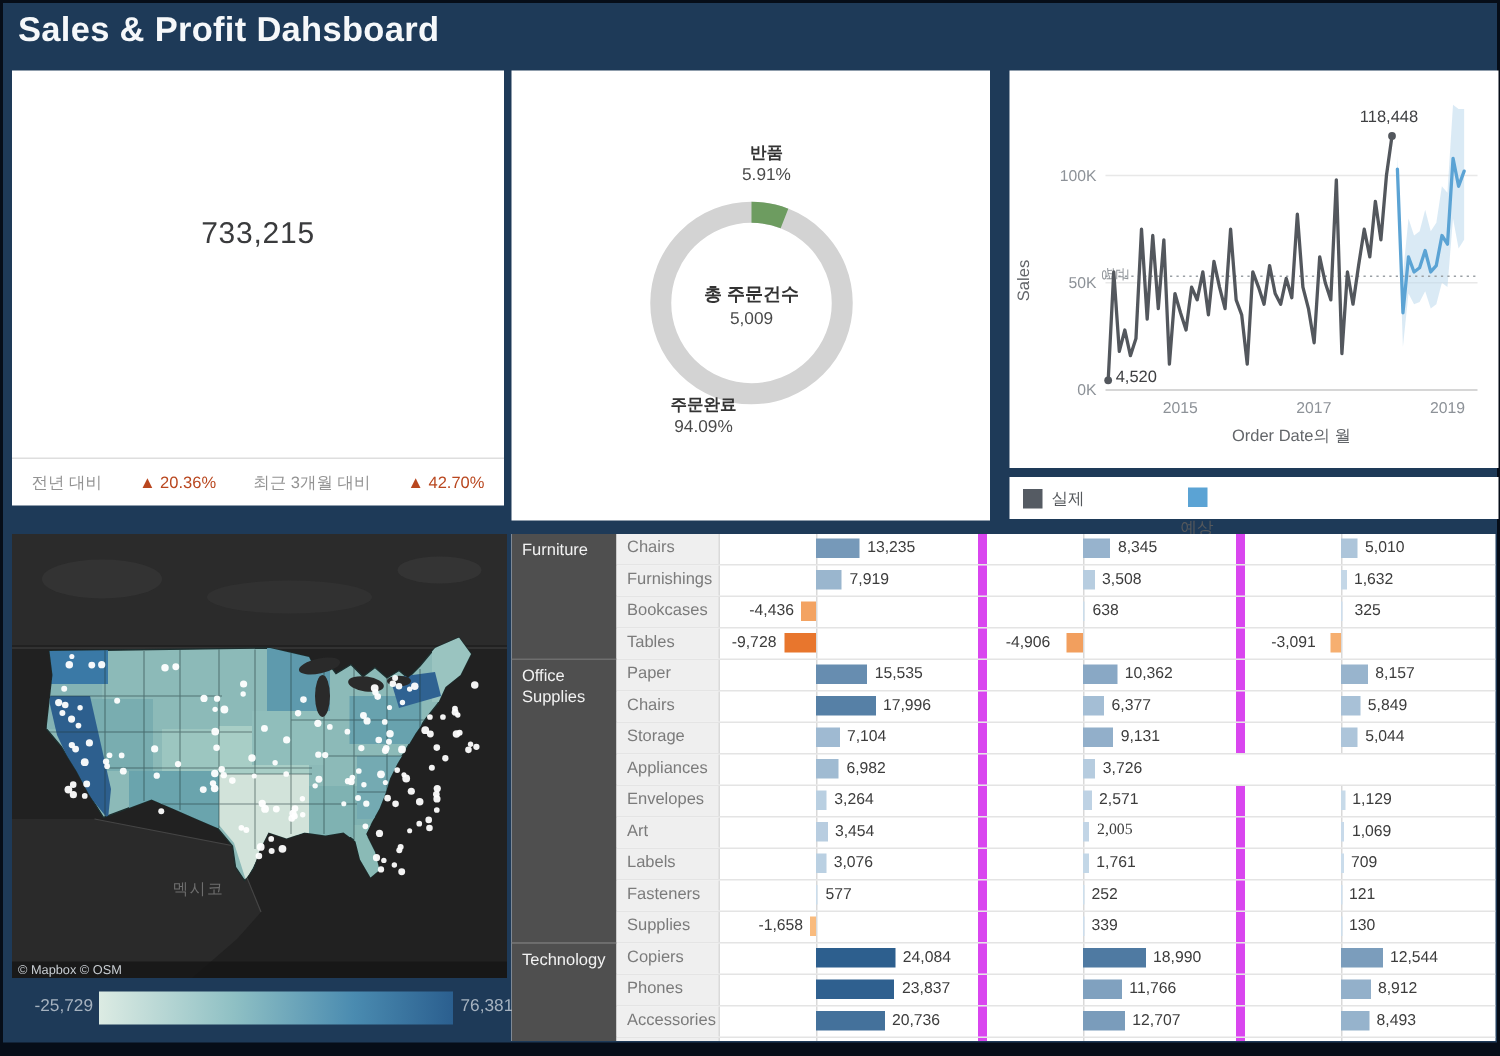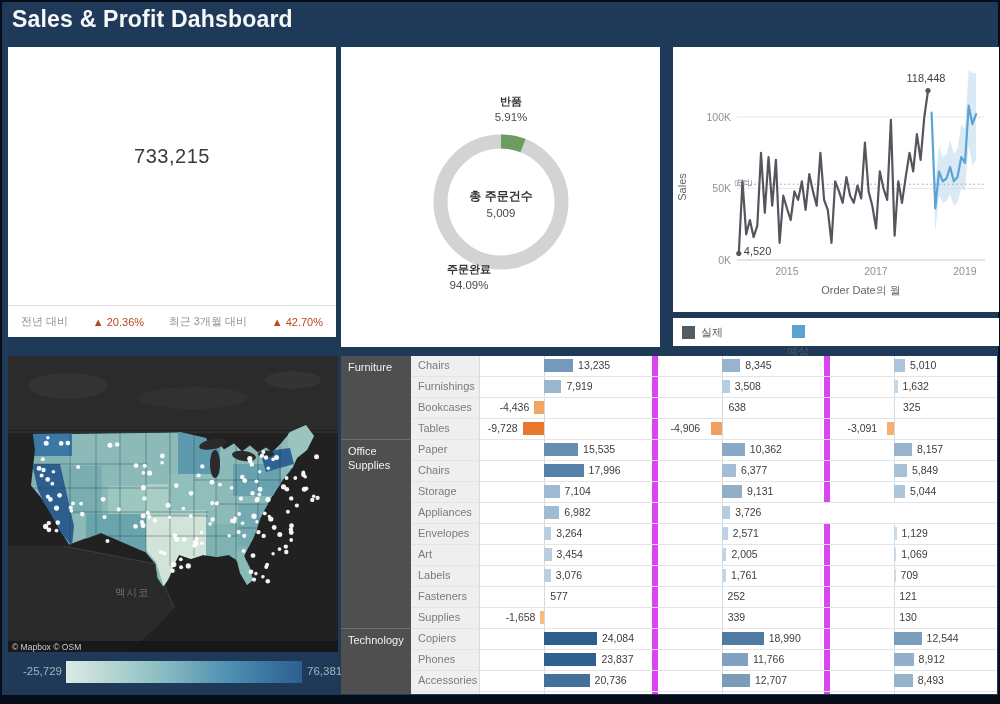--- a/index.html
+++ b/index.html
@@ -463,21 +463,21 @@
           </div>
         </div>
         <div class="trow">
           <div class="tlabel">Art</div>
           <div class="tpanel">
             <div class="tbar" style="width: 7.6px; left: 64px; background: rgb(184, 205, 224);"></div>
             <span class="tval" style="left: 76.6px;">3,454</span>
           </div>
           <div class="tpanel">
             <div class="tbar" style="width: 4.4px; left: 64px; background: rgb(194, 213, 230);"></div>
-            <span class="tval" style="left: 73.4px;">2,005</span>
+            <span class="tval" style="left: 73.4px; font-family: Liberation Serif, serif;">2,005</span>
           </div>
           <div class="tpanel">
             <div class="tbar" style="width: 2.3px; left: 64px; background: rgb(200, 218, 234);"></div>
             <span class="tval" style="left: 71.3px;">1,069</span>
           </div>
         </div>
         <div class="trow">
           <div class="tlabel">Labels</div>
           <div class="tpanel">
             <div class="tbar" style="width: 6.8px; left: 64px; background: rgb(186, 208, 226);"></div>

